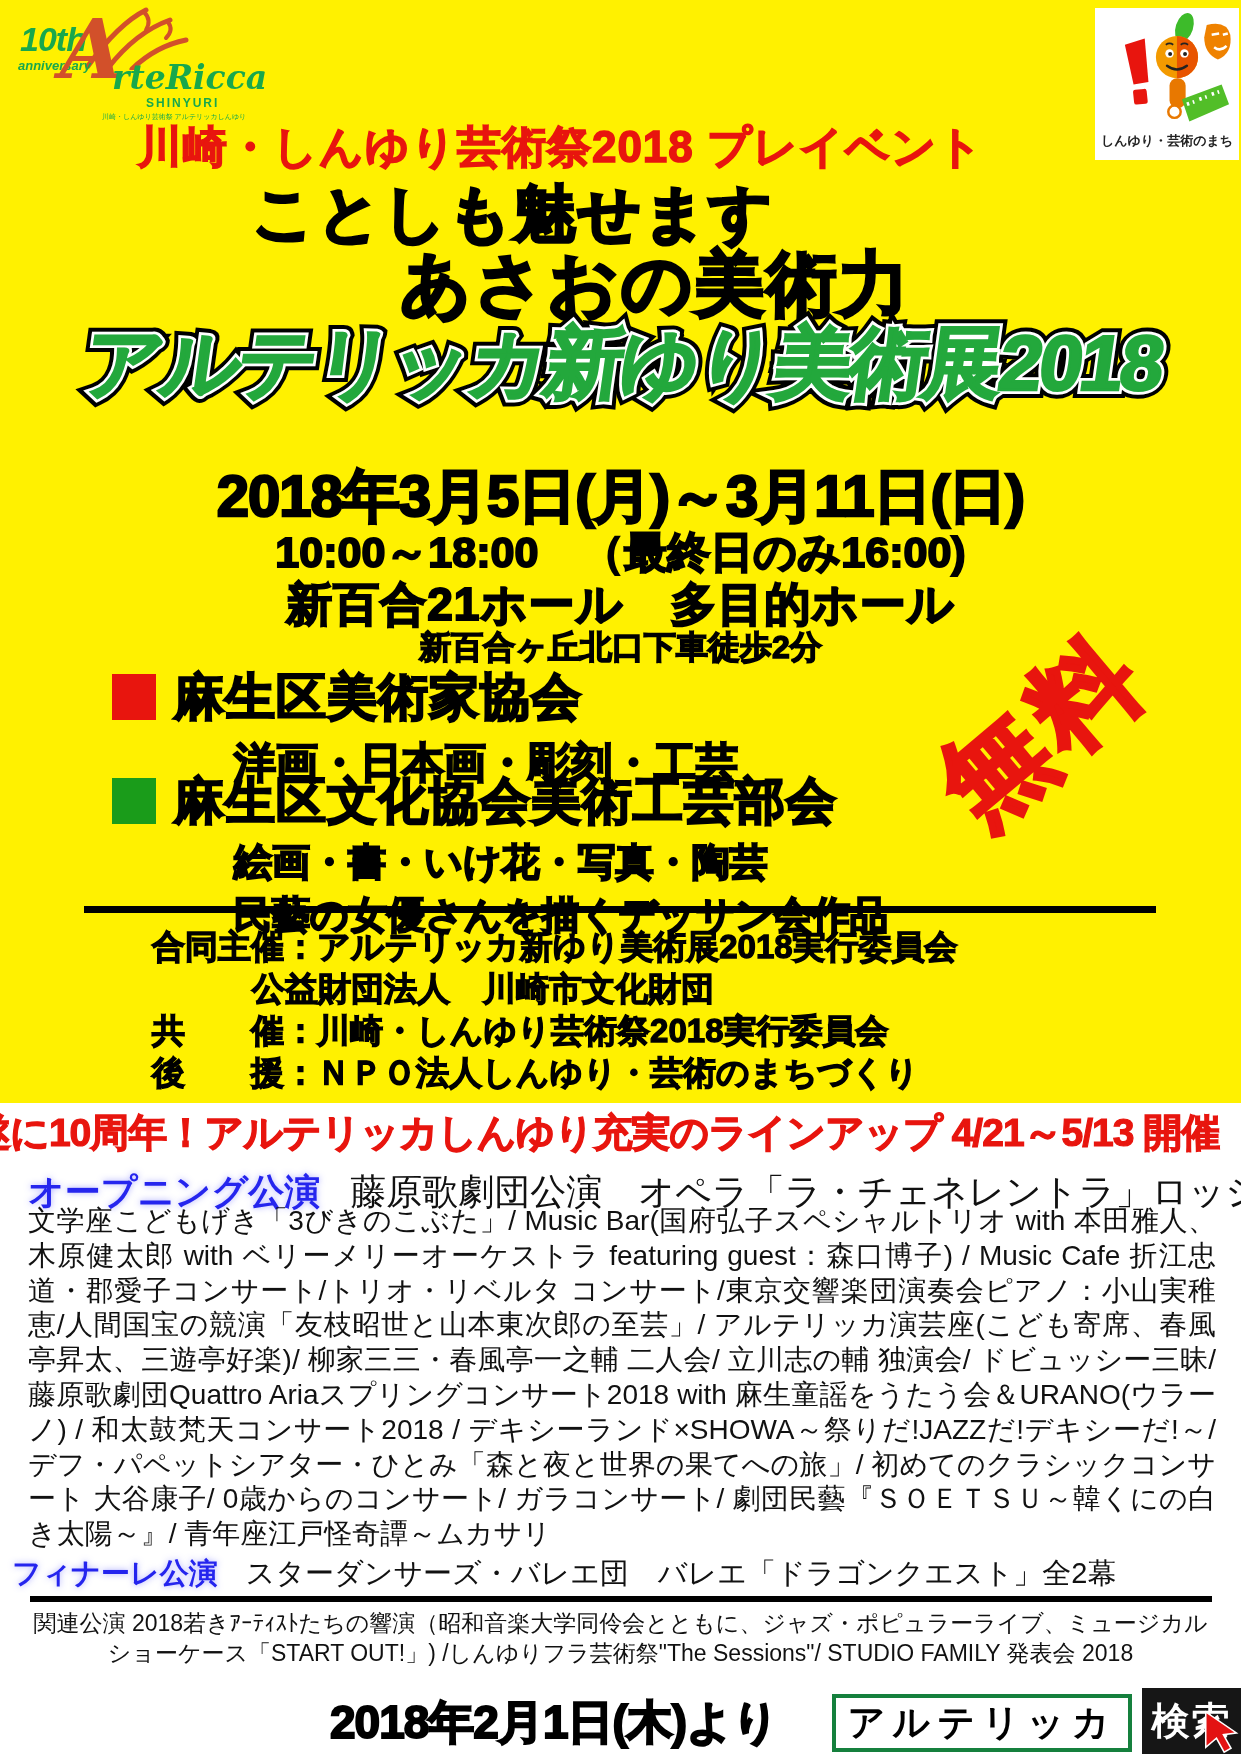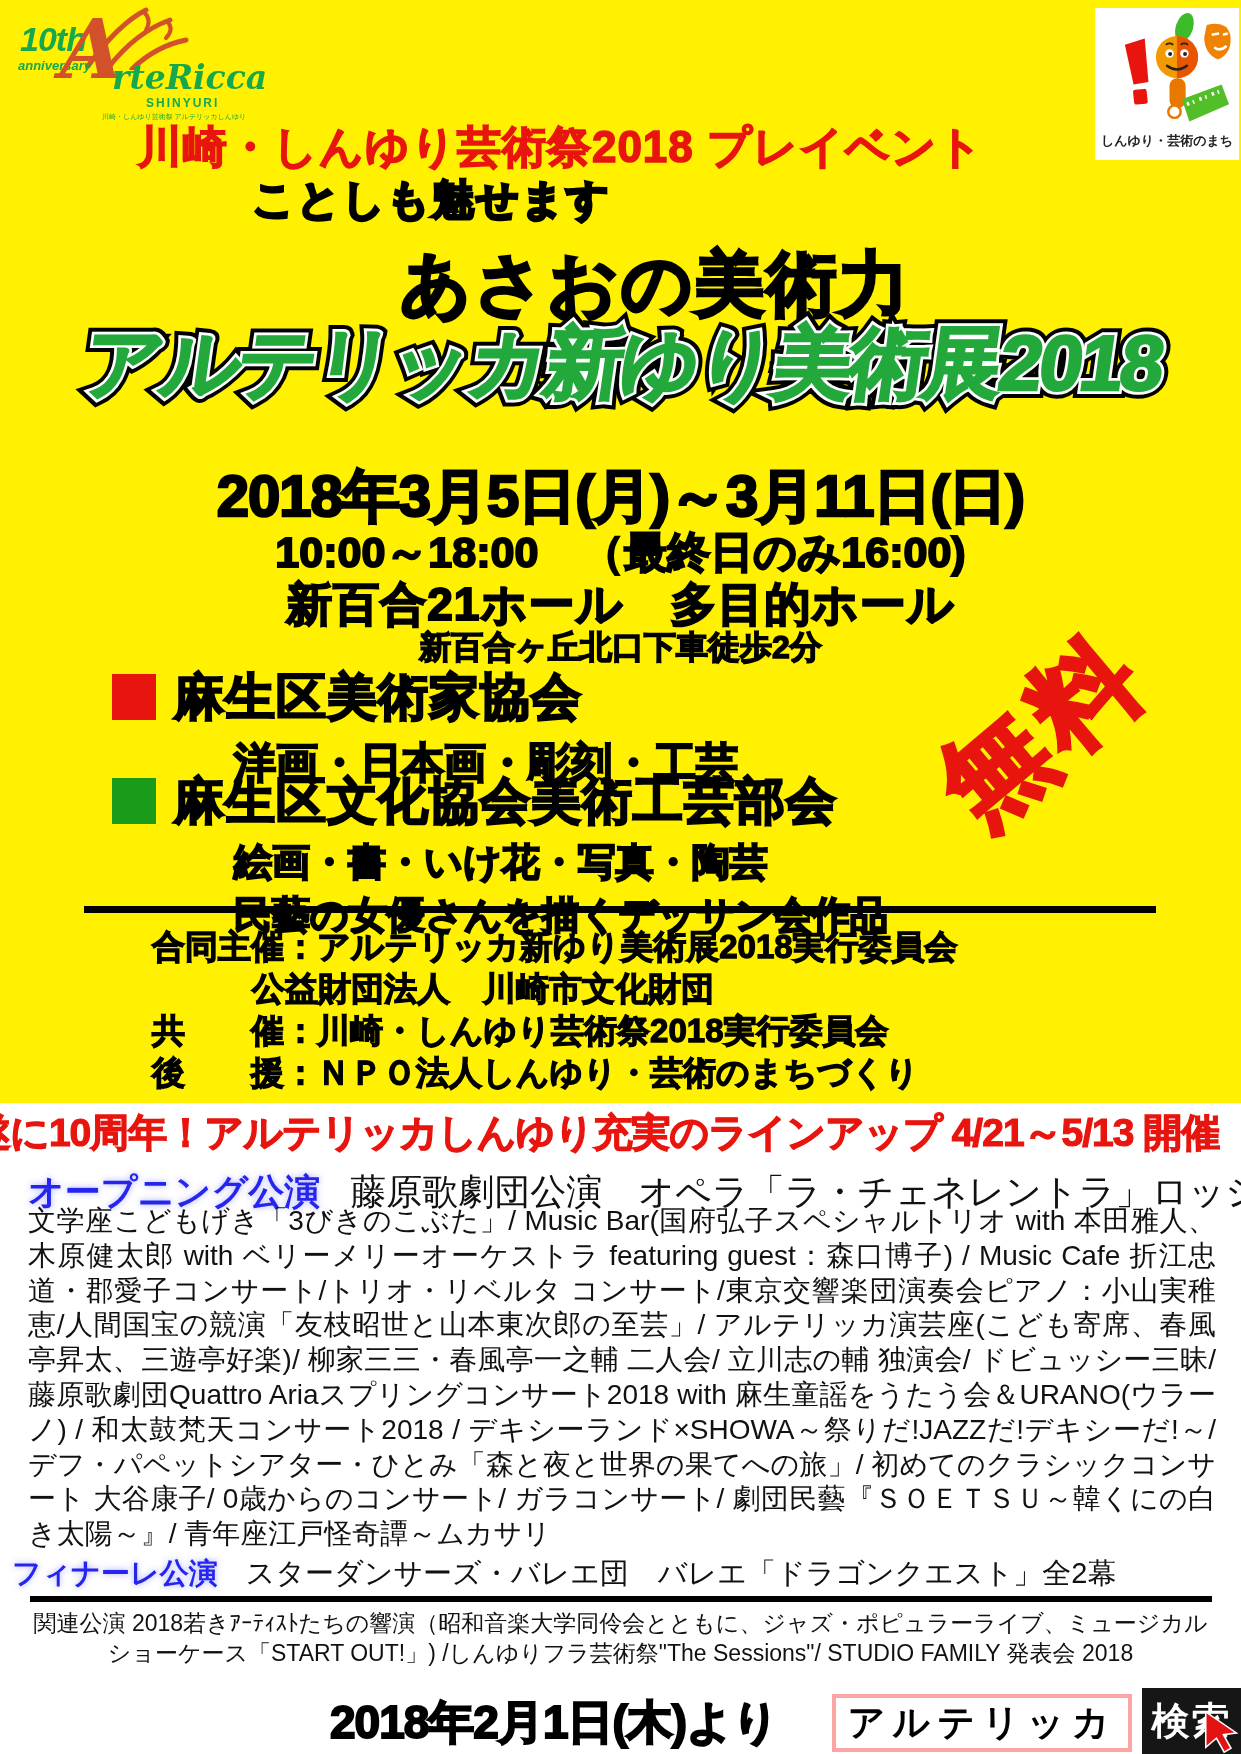--- a/index.html
+++ b/index.html
@@ -24,21 +24,21 @@
 
   
   .machi-logo { position:absolute; right:2px; top:8px; width:144px; height:152px; background:#fff; padding:2px; }
   .machi-logo svg { display:block; margin:0 auto; }
   .machi-caption { text-align:center; font-size:13px; font-weight:700; color:#222; letter-spacing:0; margin-top:-2px; }
 
   .pre-event {
     position:absolute; left:0; right:0; top:118px; text-align:center; transform:translateX(-60px);
     color:var(--red,#E8150E); font-size:44px; font-weight:900; -webkit-text-stroke:1.5px var(--red,#E8150E); letter-spacing:1px;
   }
-  .catch1 { position:absolute; left:252px; top:172px; color:#000; font-size:42px; font-weight:900; -webkit-text-stroke:3px #000; letter-spacing:2px; }
+  .catch1 { position:absolute; left:252px; top:172px; color:#000; font-size:62px; font-weight:900; -webkit-text-stroke:3px #000; letter-spacing:2px; }
   .catch2 { position:absolute; left:400px; top:238px; color:#000; font-size:70px; font-weight:900; -webkit-text-stroke:3px #000; letter-spacing:2px; }
 
   .main-title { position:absolute; left:0; right:0; top:312px; height:140px; transform:skewX(-8deg); }
   .main-title .layer { position:absolute; left:0; right:0; top:0; text-align:center; font-size:78px; font-weight:900; letter-spacing:-3px; white-space:nowrap; }
   .main-title .t-back  { -webkit-text-stroke:16px #000; color:#000; }
   .main-title .t-mid   { -webkit-text-stroke:8px #fff;  color:#fff; }
   .main-title .t-front { -webkit-text-stroke:2.5px var(--green_title,#23A83C); color:var(--green_title,#23A83C); }
 
   .ev-date   { position:absolute; left:0; right:0; top:458px; text-align:center; font-size:58px; font-weight:900; -webkit-text-stroke:2.5px #000; letter-spacing:-1px; }
   .ev-time   { position:absolute; left:0; right:0; top:524px; text-align:center; font-size:43px; font-weight:900; -webkit-text-stroke:2px #000; }
@@ -83,21 +83,21 @@
 
   .rule2 { position:absolute; left:30px; top:1596px; width:1182px; height:6px; background:#000; }
 
   .related { position:absolute; left:0; right:0; text-align:center; font-size:23px; color:#111; white-space:nowrap; }
   .rel1 { top:1608px; } .rel2 { top:1638px; }
 
   .ticket-label { position:absolute; left:60px; top:1700px; font-size:36px; font-weight:900; -webkit-text-stroke:1.5px #000; }
   .ticket-date  { position:absolute; left:330px; top:1692px; font-size:46px; font-weight:900; -webkit-text-stroke:2px #000; letter-spacing:-1px; }
   .search-term {
     position:absolute; left:832px; top:1694px; width:300px; height:58px; background:#fff;
-    border:4px solid #fca5a5; display:flex; align-items:center; justify-content:center;
+    border:4px solid #15803d; display:flex; align-items:center; justify-content:center;
     font-size:37px; font-weight:700; letter-spacing:7px; color:#000;
   }
   .search-btn {
     position:absolute; left:1142px; top:1688px; width:99px; height:66px; background:#161616;
     display:flex; align-items:center; justify-content:center;
     color:#fff; font-size:38px; font-weight:700; letter-spacing:2px;
   }
   .cursor-arrow { position:absolute; left:1200px; top:1708px; width:46px; height:46px; }
 </style>
 </head>

